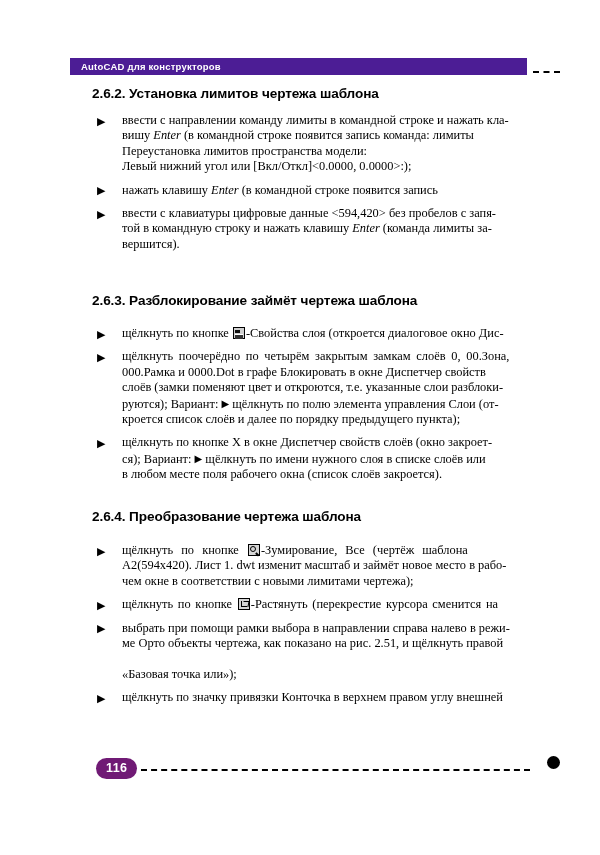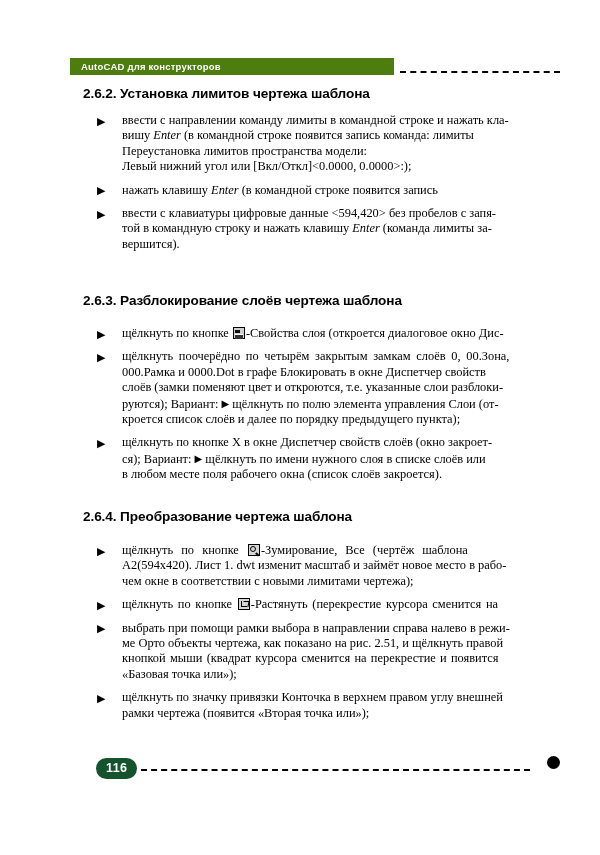--- a/index.html
+++ b/index.html
@@ -28,23 +28,23 @@
   .header-row {
     position: absolute;
     left: 70px;
     top: 56px;
     width: 490px;
     height: 20px;
     display: flex;
     align-items: center;
   }
   .header-bar {
-    background: #4d7c0f;
+    background: #4c1d95;
     height: 17px;
-    width: 324px;
+    width: 457px;
     display: flex;
     align-items: center;
     box-sizing: border-box;
     padding-left: 11px;
   }
   .header-title {
     color: #ffffff;
     font-family: "Liberation Sans", "DejaVu Sans", sans-serif;
     font-size: 9.5px;
     font-weight: bold;
@@ -61,21 +61,21 @@
     position: absolute;
     left: 6px;
     right: 0;
     bottom: 2px;
     border-bottom: 2px dashed #000;
   }
 
   
   .h2 {
     position: absolute;
-    left: 83px;
+    left: 92px;
     font-family: "Liberation Sans", "DejaVu Sans", sans-serif;
     font-size: 13.6px;
     font-weight: bold;
     letter-spacing: -0.1px;
     white-space: nowrap;
   }
 
   
   .bullet-block {
     position: absolute;
@@ -187,21 +187,21 @@
   .footer {
     position: absolute;
     left: 96px;
     top: 756px;
     width: 464px;
     height: 24px;
     display: flex;
     align-items: center;
   }
   .page-badge {
-    background: #14532d;
+    background: #701a75;
     color: #fff;
     border-radius: 11px;
     height: 21px;
     min-width: 40px;
     padding: 0 10px;
     display: flex;
     align-items: center;
     justify-content: center;
     font-family: "Liberation Sans", "DejaVu Sans", sans-serif;
     font-size: 12.5px;
@@ -269,21 +269,21 @@
       <span class="marker">▶</span>
       <p>
         <span>ввести с клавиатуры цифровые данные </span><b>&lt;594,420&gt;</b><span> без пробелов с запя-</span><br>
         <span>той в командную строку и нажать клавишу </span><i>Enter</i><span> (команда </span><b>лимиты</b><span> за-</span><br>
         <span>вершится).</span>
       </p>
     </div>
 
   </div>
 
-  <div class="h2" style="top:293px;">2.6.3. Разблокирование слоёв чертежа шаблона</div>
+  <div class="h2" style="top:293px;">2.6.3. Разблокирование займёт чертежа шаблона</div>
 
   <div class="bullet-block" style="top:326px;">
 
     <div class="bullet">
       <span class="marker">▶</span>
       <p>
         <span>щёлкнуть по кнопке </span><span class="ic layer"></span><b>-Свойства слоя</b><span> (откроется диалоговое окно </span><b>Дис-</b><br>
       </p>
     </div>
 
@@ -327,30 +327,29 @@
       <p>
         <span style="word-spacing:1.6px;"><span>щёлкнуть по кнопке </span><span class="ic stretch"></span><b>-Растянуть</b><span> (перекрестие курсора сменится на</span></span><br>
       </p>
     </div>
 
     <div class="bullet" style="margin-top:8px;">
       <span class="marker">▶</span>
       <p>
         <span>выбрать при помощи рамки выбора в направлении справа налево в режи-</span><br>
         <span>ме </span><b>Орто</b><span> объекты чертежа, как показано на рис. 2.51, и щёлкнуть </span><b>правой</b><br>
-        <span style="word-spacing:1.2px;">кнопкой мыши (квадрат курсора сменится на перекрестие и появится</span><br>
+        <br>
         <span>«Базовая точка или»);</span>
       </p>
     </div>
 
     <div class="bullet" style="margin-top:8px;">
       <span class="marker">▶</span>
       <p>
         <span>щёлкнуть по значку привязки </span><b>Конточка</b><span> в верхнем правом углу внешней</span><br>
-        <span>рамки чертежа (появится «Вторая точка или»);</span>
       </p>
     </div>
 
   </div>
 
   <div class="footer">
     <div class="page-badge">116</div>
     <div class="footer-dots"></div>
     <div class="footer-dot"></div>
   </div>

